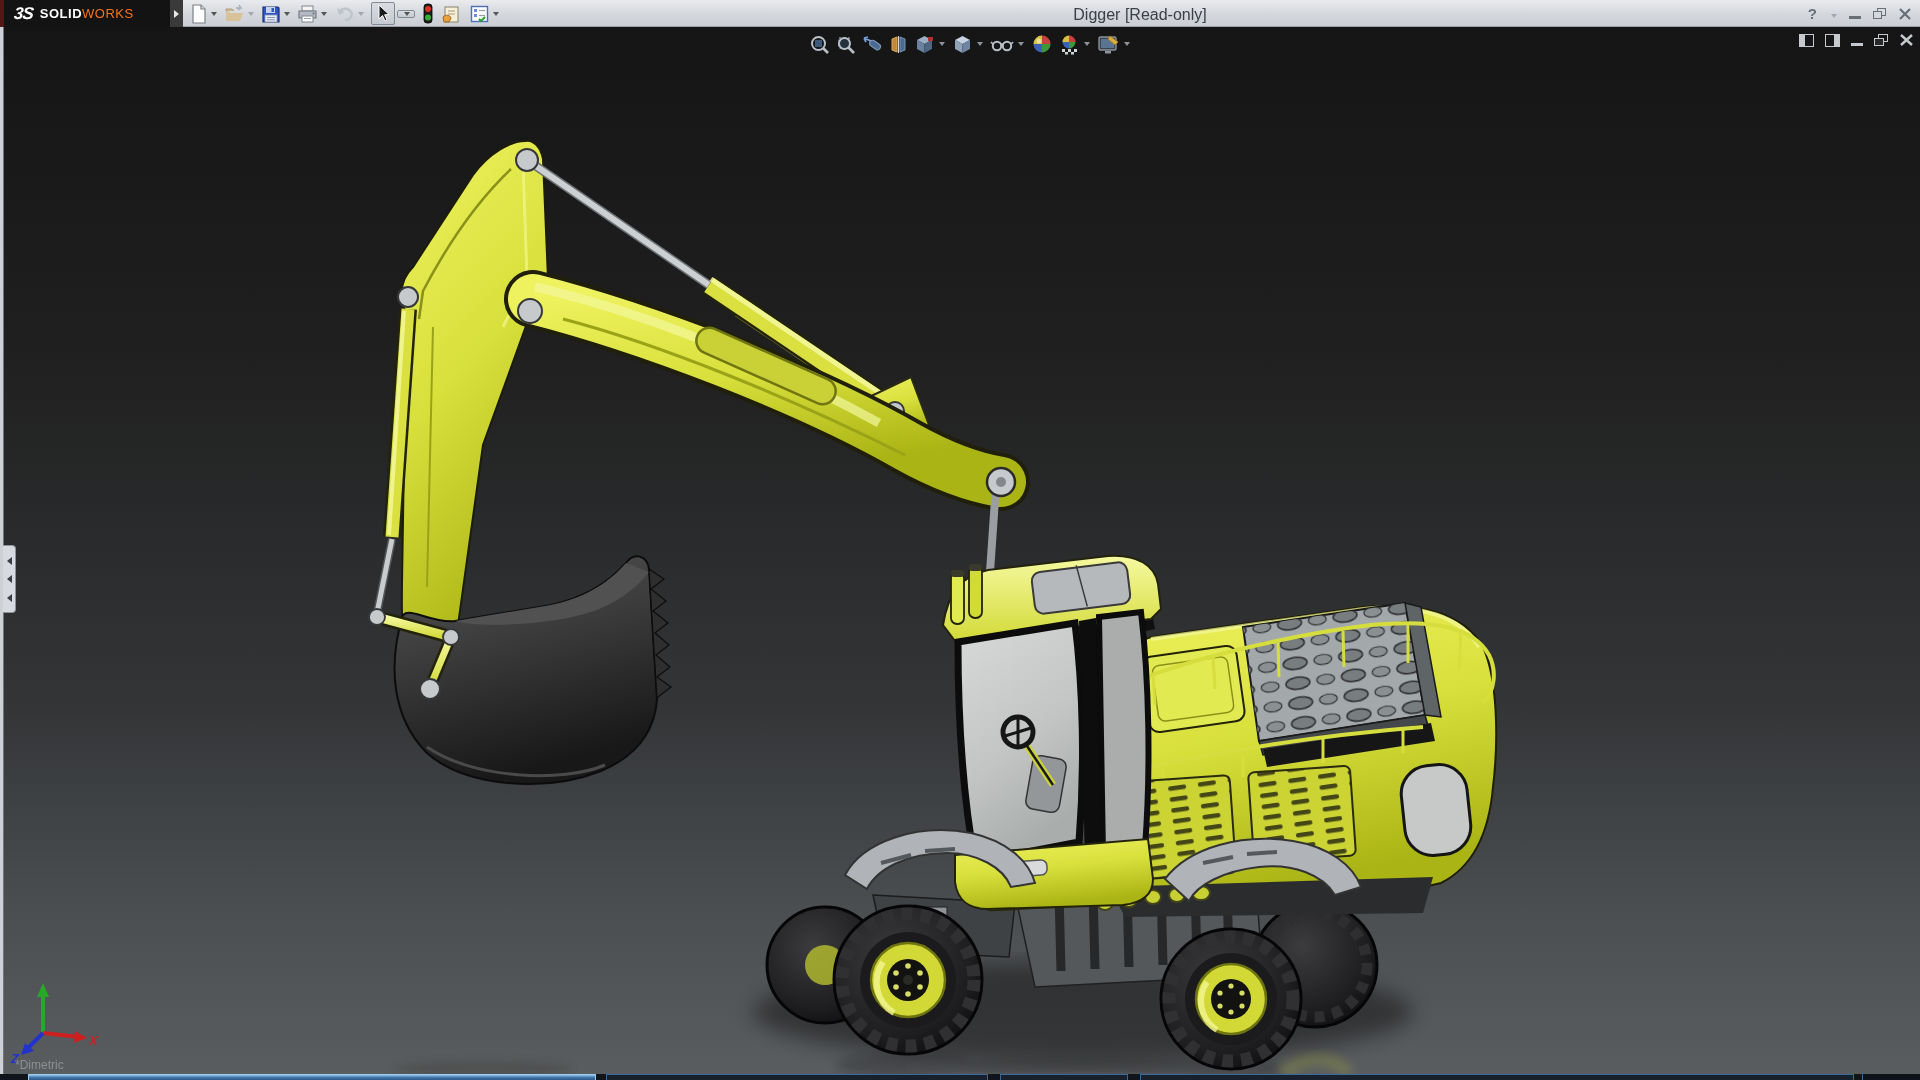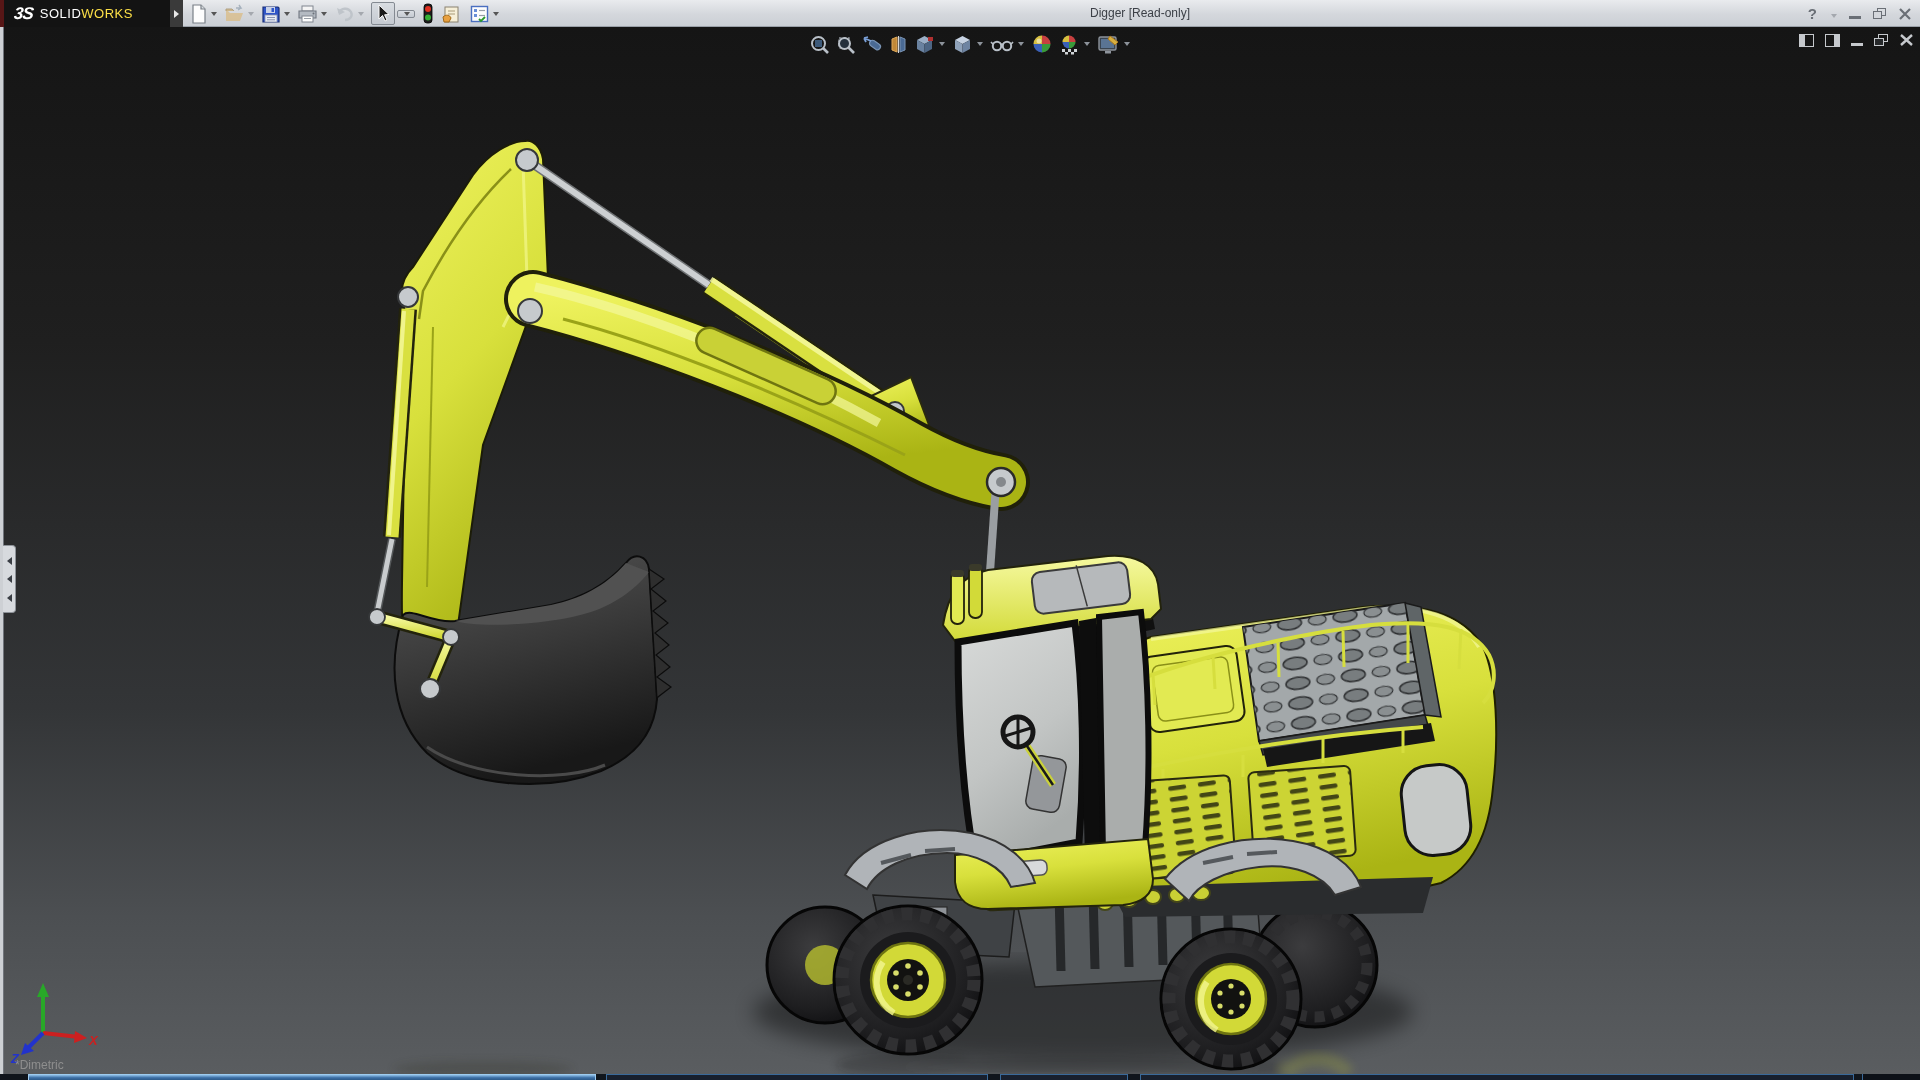--- a/index.html
+++ b/index.html
@@ -10,39 +10,39 @@
   
   .titlebar { position:absolute; left:0; top:0; width:1920px; height:27px;
     background:linear-gradient(#e9ebee, #d4d7dc 55%, #cbcfd5);
     border-bottom:1px solid #9aa0a8; }
   .edge-sliver { position:absolute; left:0; top:0; width:4px; height:27px; background:#571616; }
   .logo-box { position:absolute; left:4px; top:0; width:166px; height:27px; background:#131313;
     display:flex; align-items:center; padding-left:10px; gap:7px; }
   .logo-mark { color:#fff; font-size:17px; font-weight:bold; font-style:italic;
     transform:skewX(-6deg); letter-spacing:-1px; }
   .logo-text { color:#fff; font-size:13px; letter-spacing:.5px; }
-  .logo-text .bold { font-weight:normal; }
-  .logo-text .light { font-weight:normal; color:#fde047; }
+  .logo-text .bold { font-weight:bold; }
+  .logo-text .light { font-weight:normal; color:#f97316; }
   .logo-chevron { position:absolute; left:170px; top:0; width:13px; height:27px; background:#3a3a3a;
     display:flex; align-items:center; justify-content:center; }
   .tri-right { width:0; height:0; border-left:5px solid #e8e8e8; border-top:4px solid transparent;
     border-bottom:4px solid transparent; }
 
   .main-toolbar { position:absolute; left:188px; top:1px; height:25px; display:flex;
     align-items:center; gap:3px; }
   .tb-item { display:flex; align-items:center; gap:1px; padding:0 2px; }
   .tb-caret { width:0; height:0; border-top:4px solid #555; border-left:3.5px solid transparent;
     border-right:3.5px solid transparent; margin-left:2px; }
   .tb-caret.dim { border-top-color:#a4a8ae; }
   .pressed { background:linear-gradient(#d9dde2,#c5cad1); border:1px solid #848a92; border-radius:2px;
     padding:1px 3px; display:flex; align-items:center; }
   .pressed.caretbox { padding:1px 4px; margin-left:1px; }
 
   .win-title { position:absolute; left:1140px; top:6px; transform:translateX(-50%);
-    font-size:12px; color:#3c4047; white-space:nowrap; }
+    font-size:16px; color:#3c4047; white-space:nowrap; }
 
   .titlebar-controls { position:absolute; right:8px; top:0; height:27px; display:flex;
     align-items:center; gap:12px; color:#5a5f66; }
   .help-q { font-size:15px; font-weight:bold; color:#6a6f76; }
   .min-bar { width:12px; height:3px; background:#6a6f76; margin-top:8px; }
   .restore-box { position:relative; width:13px; height:11px; }
   .restore-box .b1 { position:absolute; right:0; top:0; width:9px; height:8px; border:1.5px solid #6a6f76; }
   .restore-box .b2 { position:absolute; left:0; bottom:0; width:9px; height:8px; border:1.5px solid #6a6f76;
     background:#d4d7dc; }
 

